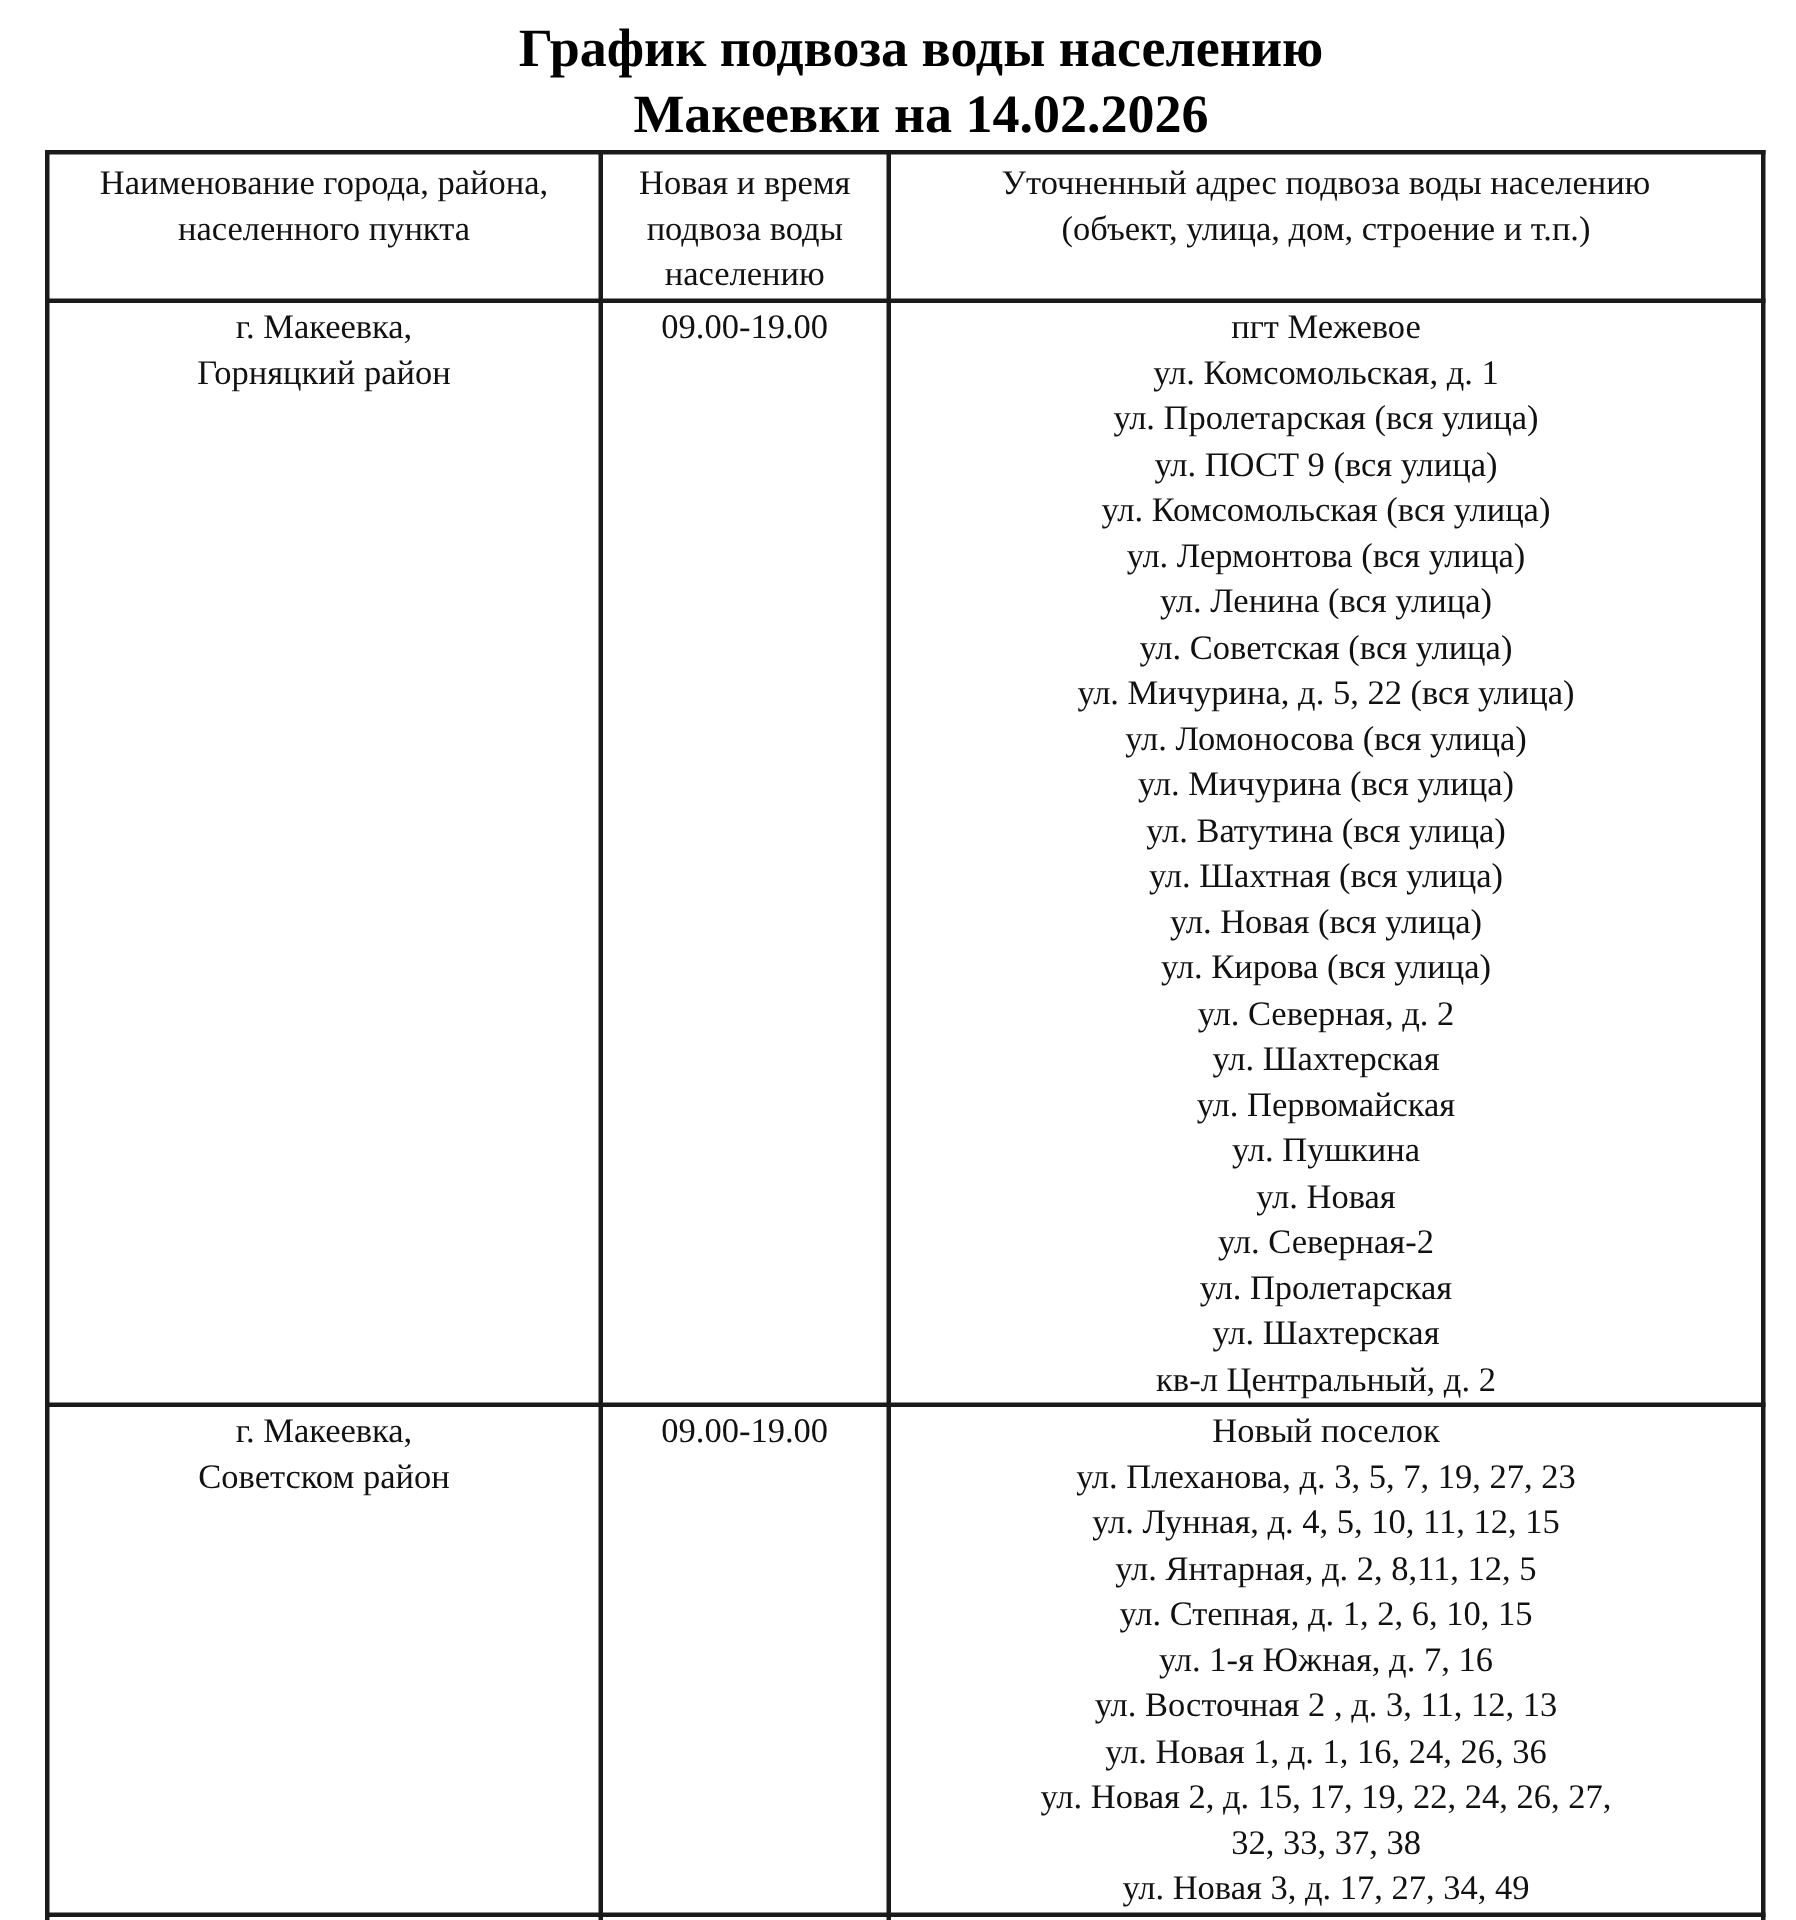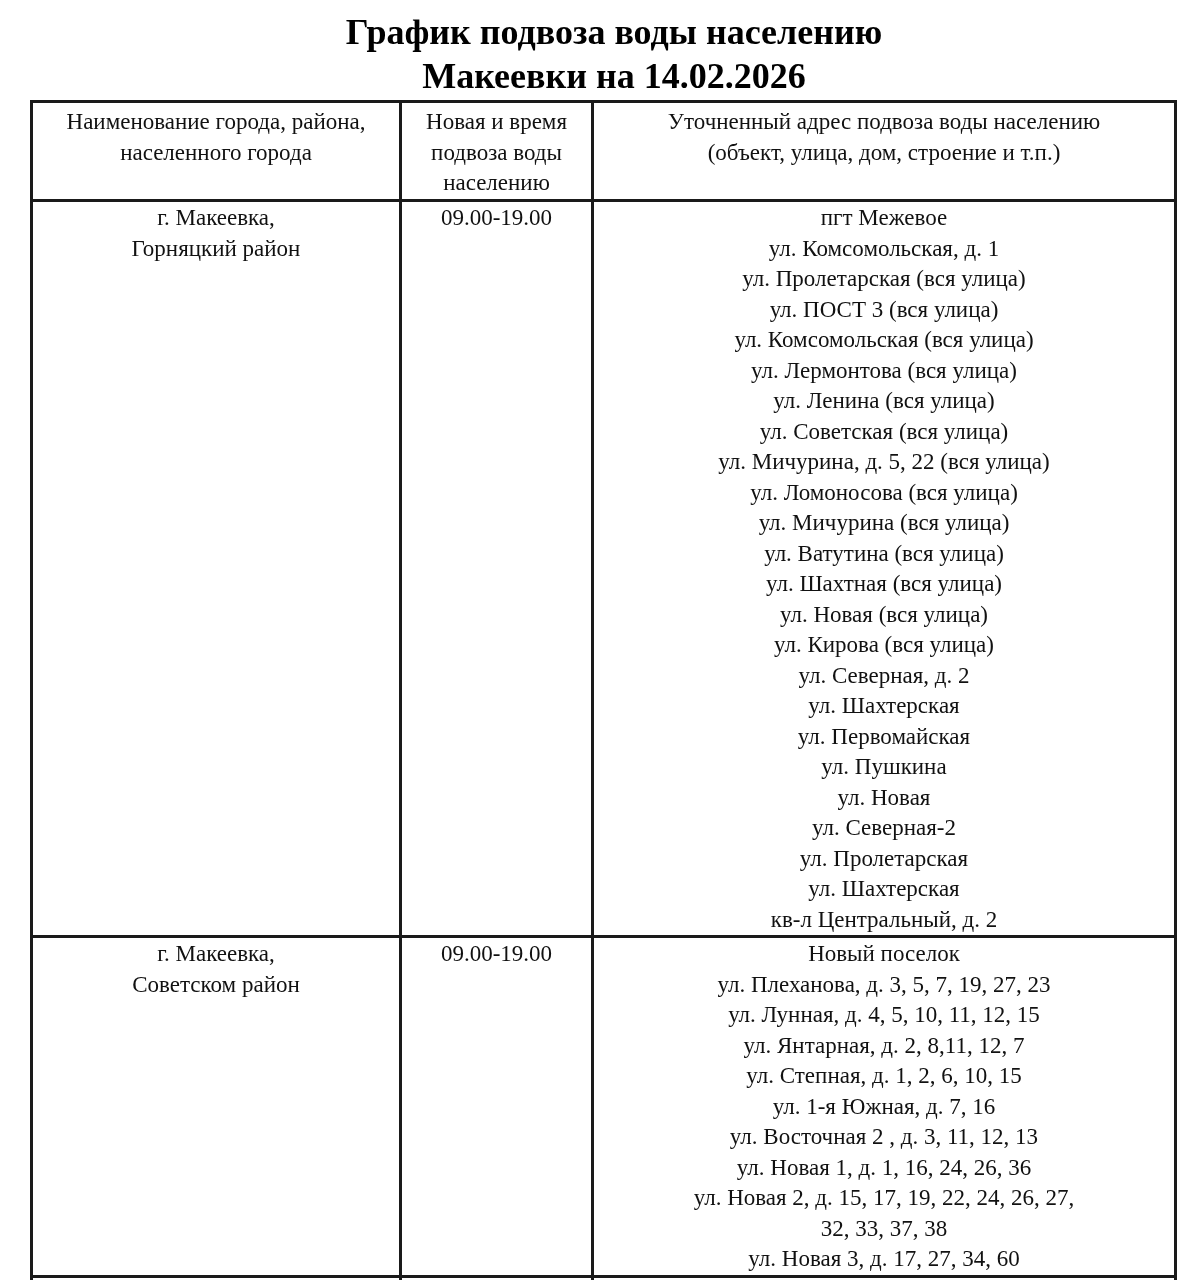--- a/index.html
+++ b/index.html
@@ -66,21 +66,21 @@
 <table class="schedule">
   <colgroup>
     <col class="c1">
       <col class="c2">
       <col class="c3">
   </colgroup>
   <thead>
     <tr>
       <th class="hdr-cell">
         <span>Наименование города, района,</span>
-        <span>населенного города</span>
+        <span>населенного пункта</span>
       </th>
       <th class="hdr-cell">
         <span>Новая и время</span>
         <span>подвоза воды</span>
         <span>населению</span>
       </th>
       <th class="hdr-cell">
         <span>Уточненный адрес подвоза воды населению</span>
         <span>(объект, улица, дом, строение и т.п.)</span>
       </th>
@@ -92,21 +92,21 @@
         <span class="line">г. Макеевка,</span>
         <span class="line">Горняцкий район</span>
       </td>
       <td class="row-cell">
         <span class="line">09.00-19.00</span>
       </td>
       <td class="row-cell">
           <span class="line">пгт Межевое</span>
           <span class="line">ул. Комсомольская, д. 1</span>
           <span class="line">ул. Пролетарская (вся улица)</span>
-          <span class="line">ул. ПОСТ 3 (вся улица)</span>
+          <span class="line">ул. ПОСТ 9 (вся улица)</span>
           <span class="line">ул. Комсомольская (вся улица)</span>
           <span class="line">ул. Лермонтова (вся улица)</span>
           <span class="line">ул. Ленина (вся улица)</span>
           <span class="line">ул. Советская (вся улица)</span>
           <span class="line">ул. Мичурина, д. 5, 22 (вся улица)</span>
           <span class="line">ул. Ломоносова (вся улица)</span>
           <span class="line">ул. Мичурина (вся улица)</span>
           <span class="line">ул. Ватутина (вся улица)</span>
           <span class="line">ул. Шахтная (вся улица)</span>
           <span class="line">ул. Новая (вся улица)</span>
@@ -127,28 +127,28 @@
         <span class="line">г. Макеевка,</span>
         <span class="line">Советском район</span>
       </td>
       <td class="row-cell">
         <span class="line">09.00-19.00</span>
       </td>
       <td class="row-cell">
           <span class="line">Новый поселок</span>
           <span class="line">ул. Плеханова, д. 3, 5, 7, 19, 27, 23</span>
           <span class="line">ул. Лунная, д. 4, 5, 10, 11, 12, 15</span>
-          <span class="line">ул. Янтарная, д. 2, 8,11, 12, 7</span>
+          <span class="line">ул. Янтарная, д. 2, 8,11, 12, 5</span>
           <span class="line">ул. Степная, д. 1, 2, 6, 10, 15</span>
           <span class="line">ул. 1-я Южная, д. 7, 16</span>
           <span class="line">ул. Восточная 2 , д. 3, 11, 12, 13</span>
           <span class="line">ул. Новая 1, д. 1, 16, 24, 26, 36</span>
           <span class="line">ул. Новая 2, д. 15, 17, 19, 22, 24, 26, 27,</span>
           <span class="line">32, 33, 37, 38</span>
-          <span class="line">ул. Новая 3, д. 17, 27, 34, 60</span>
+          <span class="line">ул. Новая 3, д. 17, 27, 34, 49</span>
         </td>
     </tr>
     <tr class="r3">
       <td></td>
       <td></td>
       <td></td>
     </tr>
   </tbody>
 </table>
 

